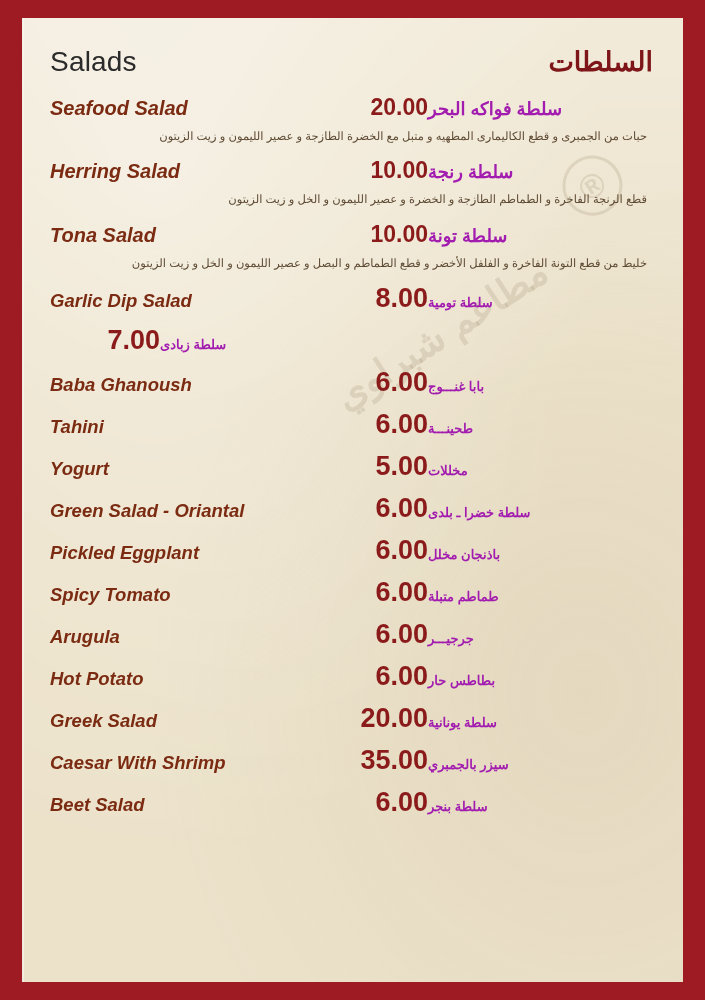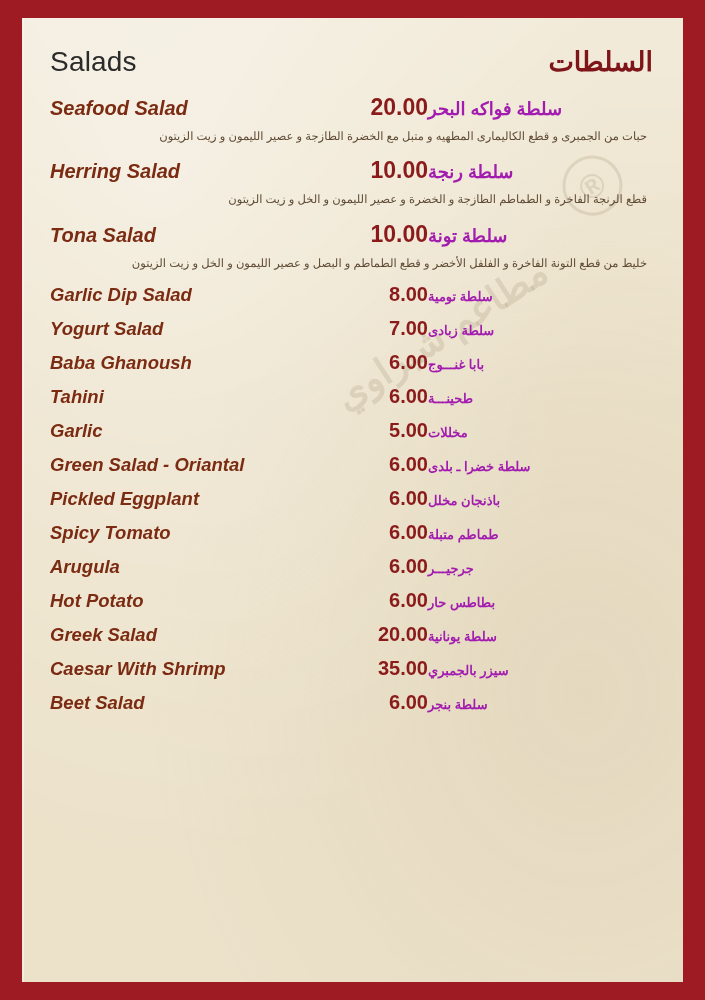--- a/index.html
+++ b/index.html
@@ -118,21 +118,21 @@
     color: #5e4a33;
     font-size: 11.5px;
     direction: rtl;
     margin: 7px 6px 2px 6px;
     line-height: 1.5;
   }
   .big-row .name-en { font-size: 20px; }
   .big-row .price { font-size: 23px; }
   .compact-list .item-row { margin-top: 11px; }
   .compact-list .name-en { font-size: 18.5px; }
-  .compact-list .price { font-size: 20px; }
+  .compact-list .price { font-size: 27px; }
   .compact-list .name-ar { font-size: 13px; letter-spacing: 1px; }
 </style>
 </head>
 <body>
 
 <div class="menu-page">
   <div class="texture"></div>
   <div class="watermark">
     <span>مطاعم شبراوي</span>
     <span class="reg">®</span>
@@ -178,39 +178,38 @@
 
     <div class="compact-list">
 
       <div class="item-row">
         <div class="name-en">Garlic Dip Salad</div>
         <div class="price">8.00</div>
         <div class="name-ar">سلطة تومية</div>
       </div>
 
       <div class="item-row">
-        <div class="name-en">Yogurt Salad</div>
         <div class="price">7.00</div>
         <div class="name-ar">سلطة زبادى</div>
       </div>
 
       <div class="item-row">
         <div class="name-en">Baba Ghanoush</div>
         <div class="price">6.00</div>
         <div class="name-ar">بابا غنـــوج</div>
       </div>
 
       <div class="item-row">
         <div class="name-en">Tahini</div>
         <div class="price">6.00</div>
         <div class="name-ar">طحينـــة</div>
       </div>
 
       <div class="item-row">
-        <div class="name-en">Garlic</div>
+        <div class="name-en">Yogurt</div>
         <div class="price">5.00</div>
         <div class="name-ar">مخللات</div>
       </div>
 
       <div class="item-row">
         <div class="name-en">Green Salad - Oriantal</div>
         <div class="price">6.00</div>
         <div class="name-ar">سلطة خضرا ـ بلدى</div>
       </div>
 

